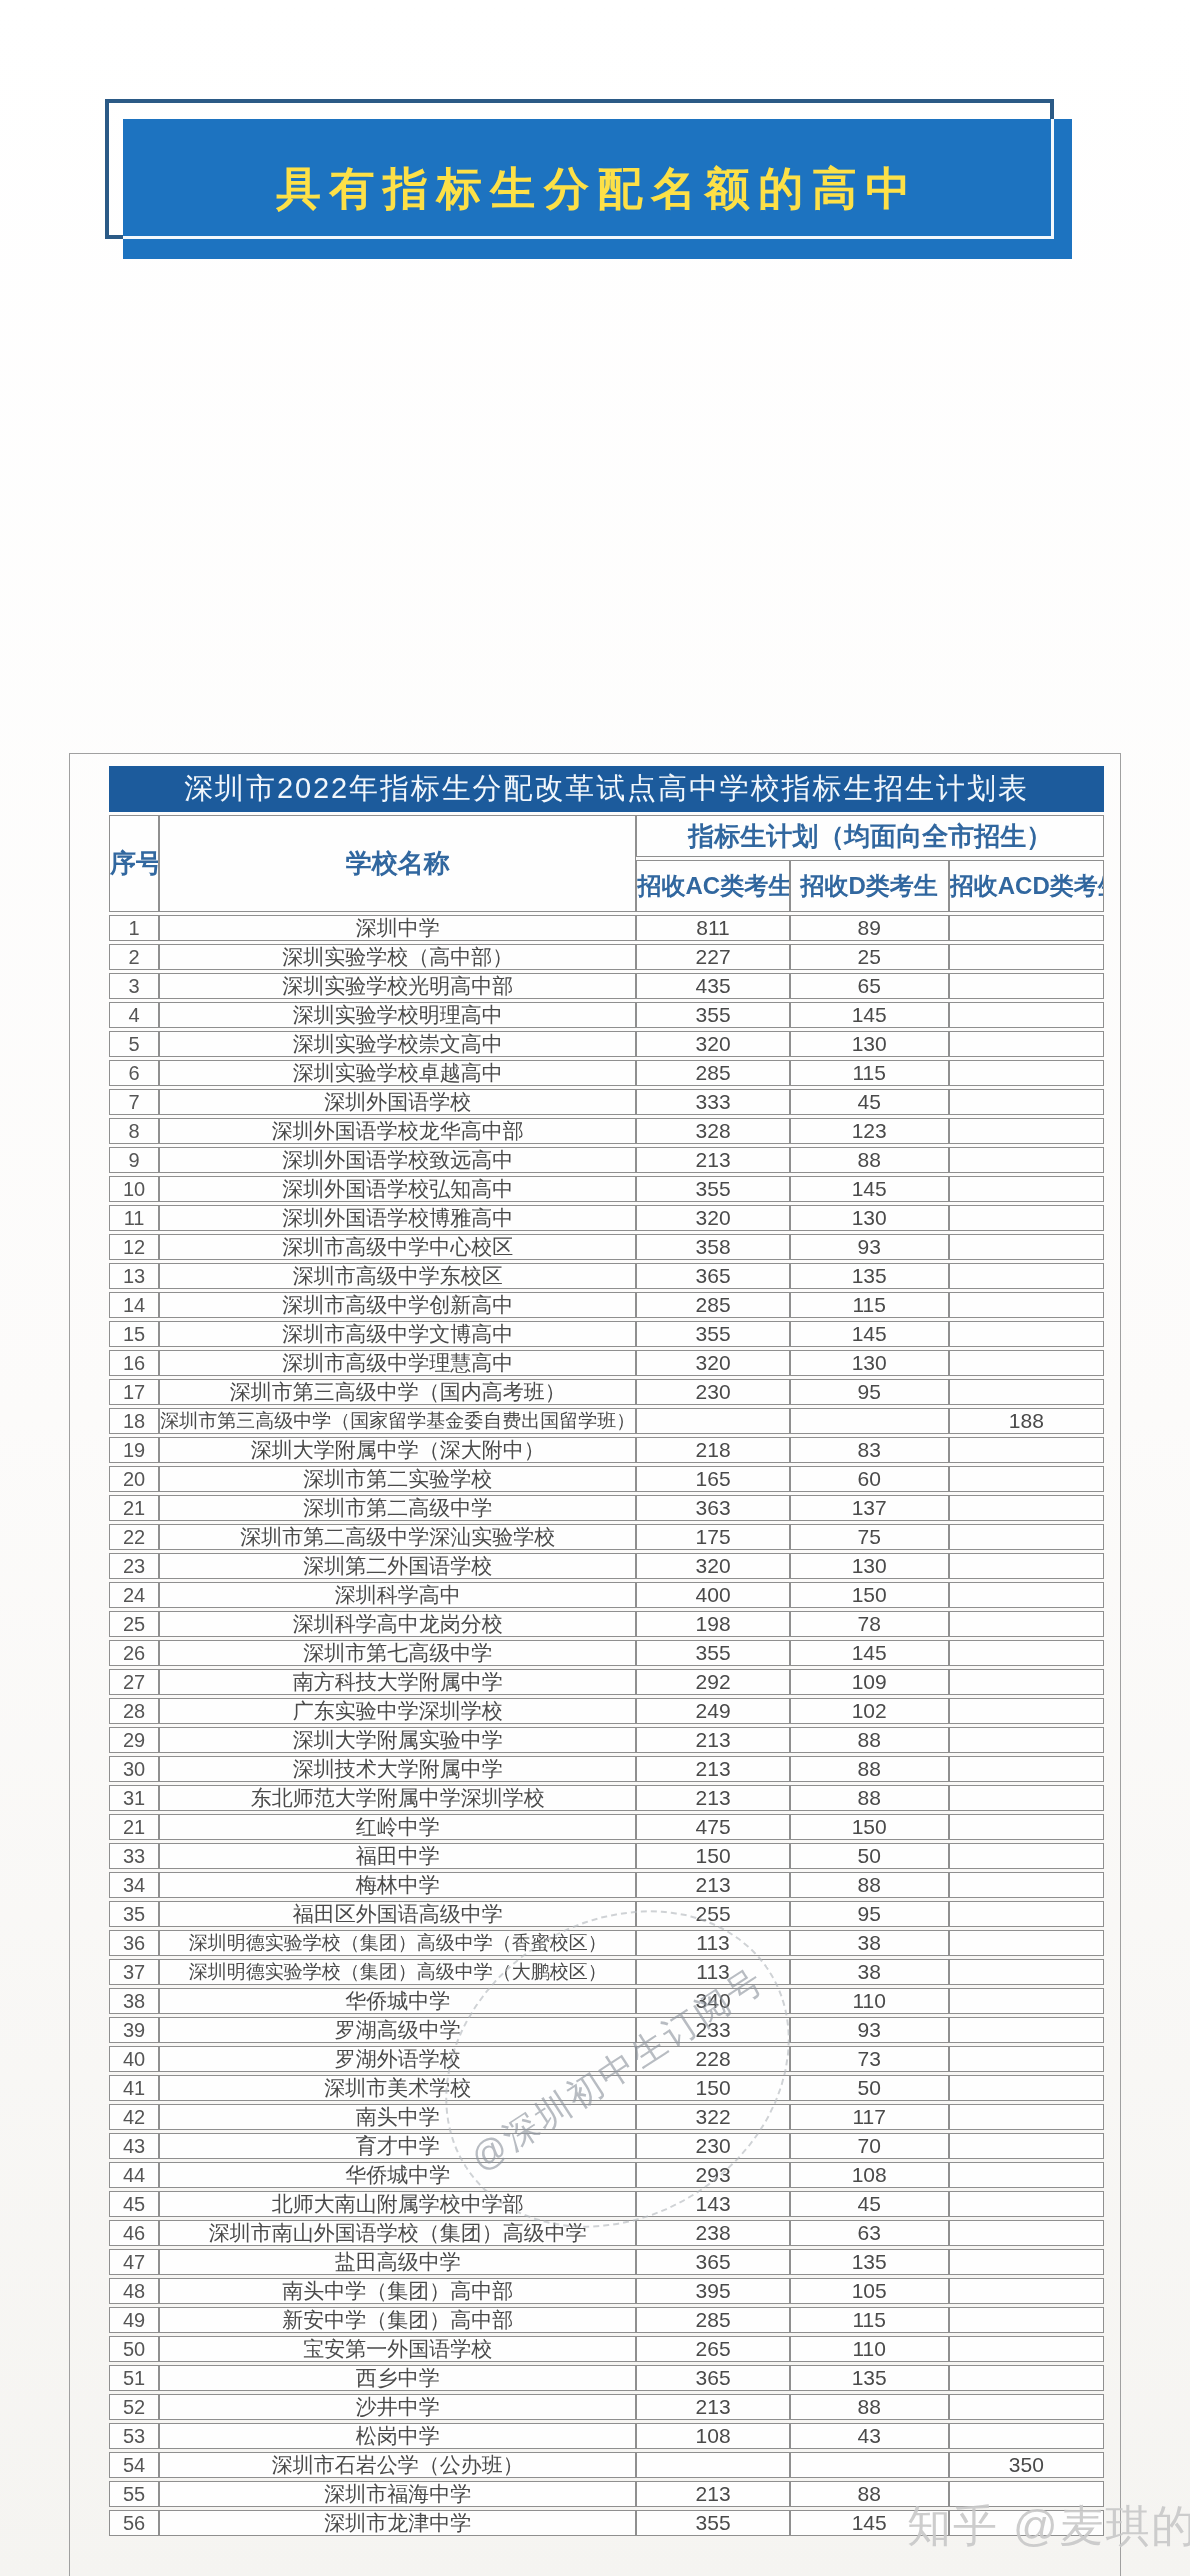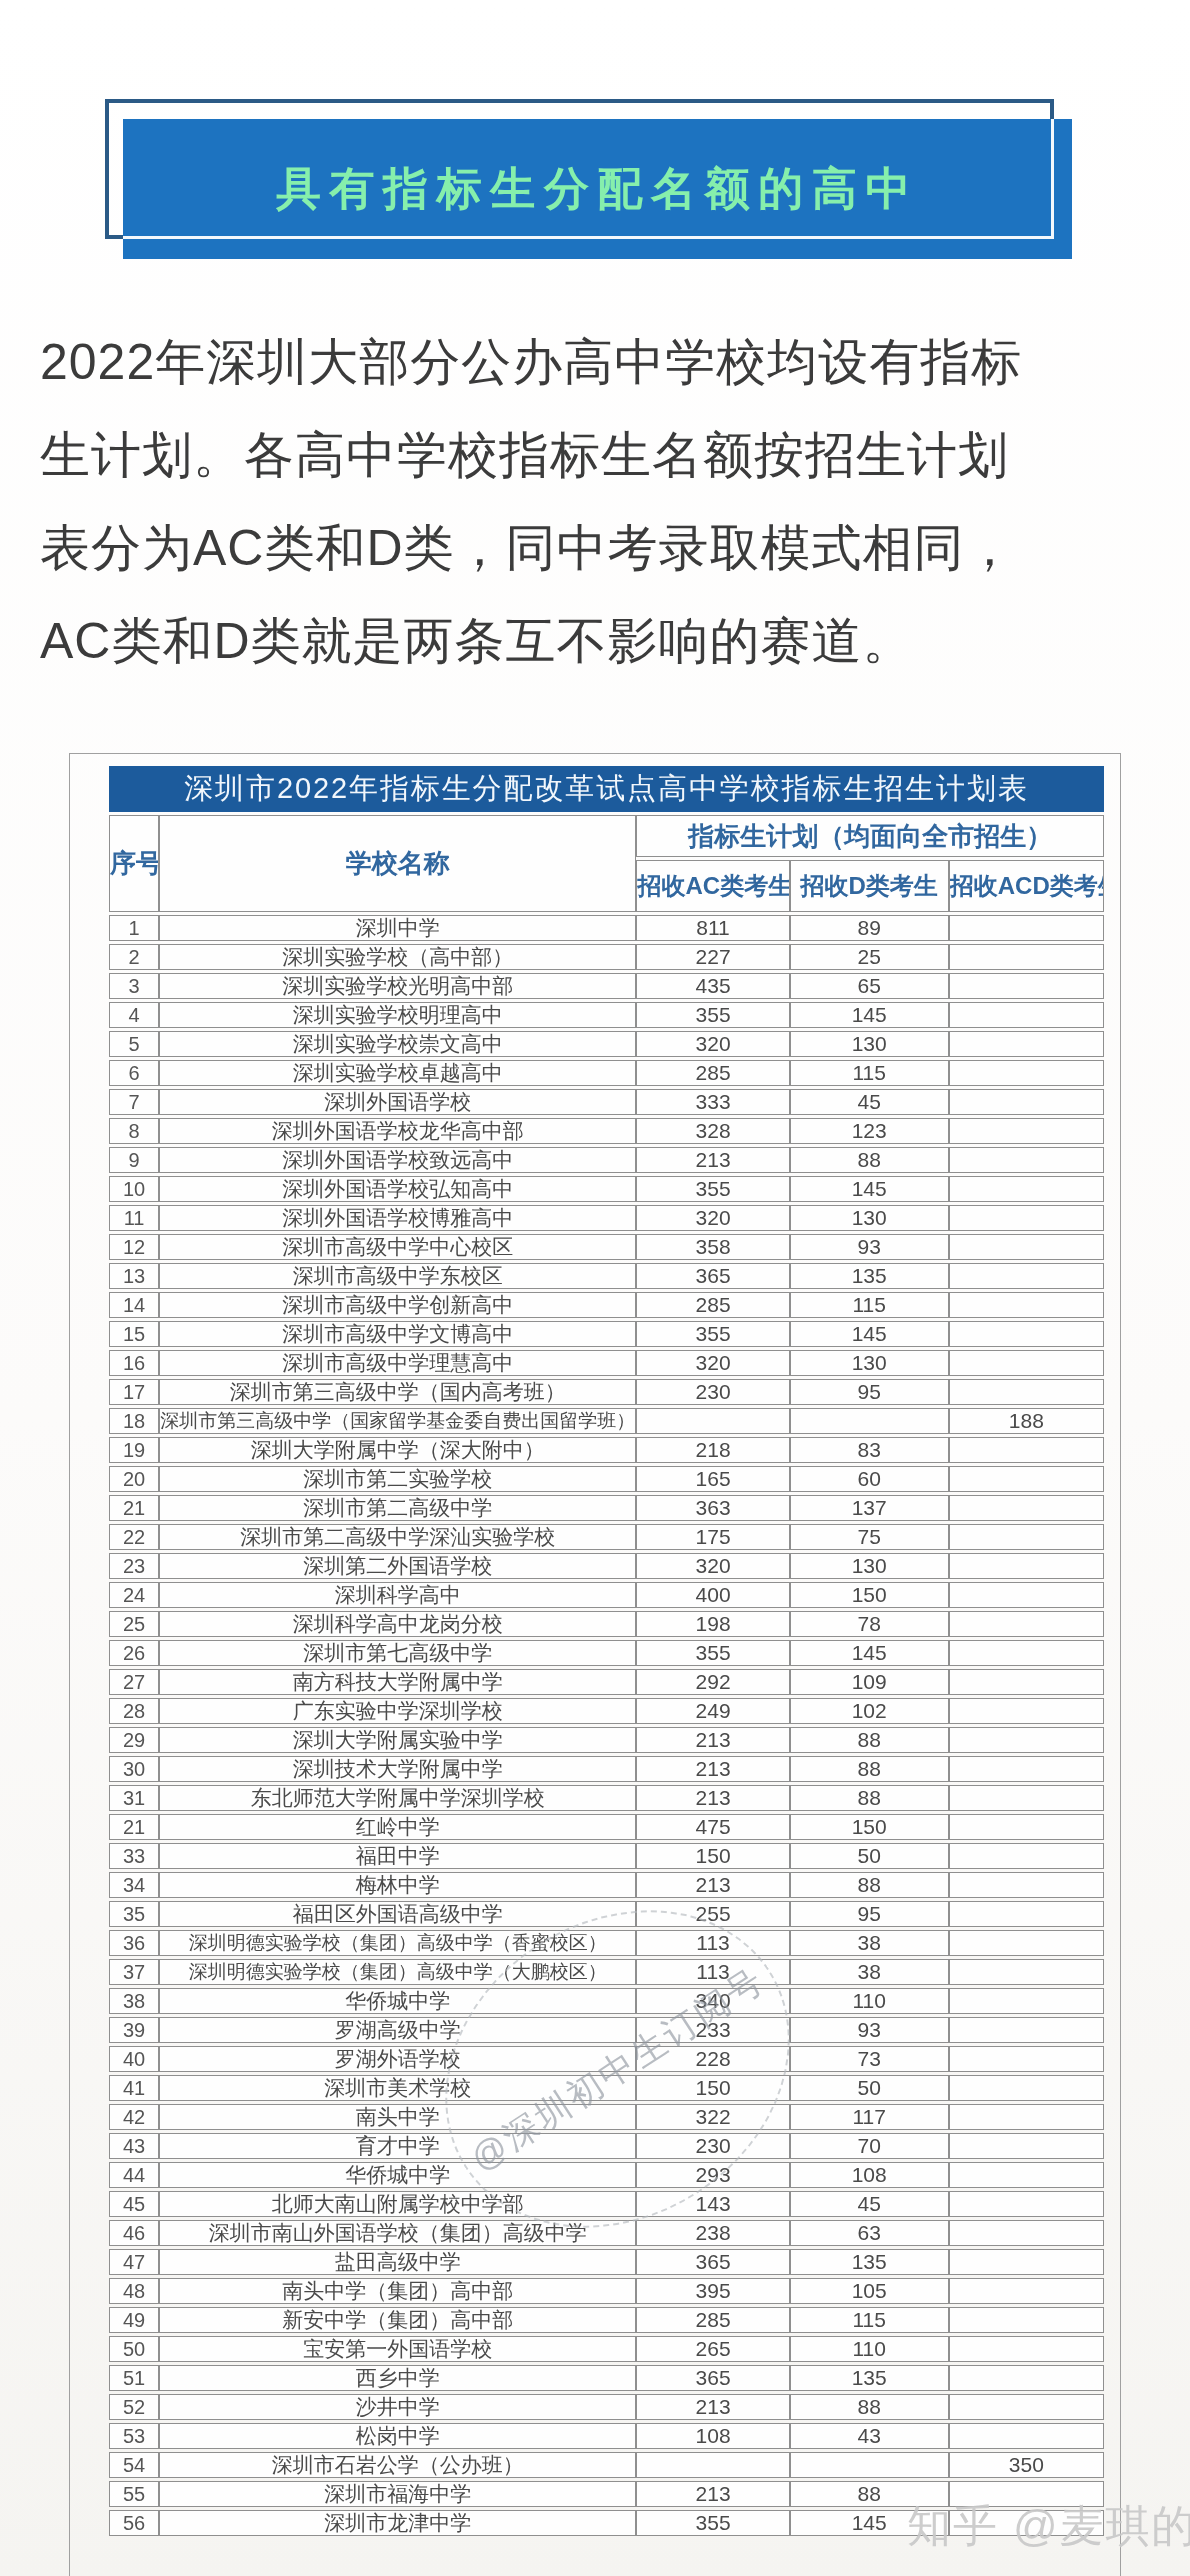--- a/index.html
+++ b/index.html
@@ -21,21 +21,21 @@
     position:absolute;left:0;top:0;width:100%;height:100%;
     background:#1d73c0;overflow:hidden;
     display:flex;align-items:center;justify-content:center;
   }
   .banner-outline-white{
     position:absolute;left:-18px;top:-20px;width:100%;height:100%;
     border:3.8px solid rgba(255,255,255,.95);box-sizing:border-box;
   }
   .banner-title{
     margin:0;position:relative;z-index:2;
-    color:#86efac;font-size:45px;font-weight:bold;letter-spacing:8.6px;
+    color:#fde047;font-size:45px;font-weight:bold;letter-spacing:8.6px;
     text-align:center;white-space:nowrap;
   }
   
   .intro{
     position:absolute;left:40px;top:316px;width:1121px;margin:0;
     font-size:50px;line-height:93px;letter-spacing:1px;color:#3b3b3b;
     white-space:pre-line;
   }
   
   .table-frame{
@@ -82,24 +82,20 @@
 <div class="page">
 
   <div class="banner-group">
     <div class="banner-outline-navy"></div>
     <div class="banner-main">
       <div class="banner-outline-white"></div>
       <h1 class="banner-title">具有指标生分配名额的高中</h1>
     </div>
   </div>
 
-  <p class="intro">2022年深圳大部分公办高中学校均设有指标
-生计划。各高中学校指标生名额按招生计划
-表分为AC类和D类，同中考录取模式相同，
-AC类和D类就是两条互不影响的赛道。</p>
 
   <div class="table-frame"></div>
 
   <table class="quota">
     <colgroup>
       <col style="width:50px">
       <col style="width:477px">
       <col style="width:153px">
       <col style="width:159px">
       <col style="width:155px">

